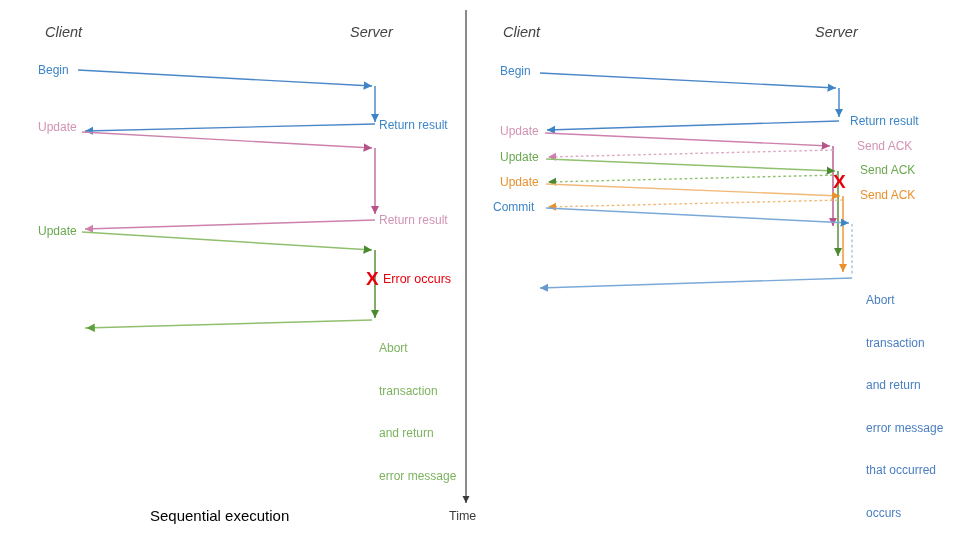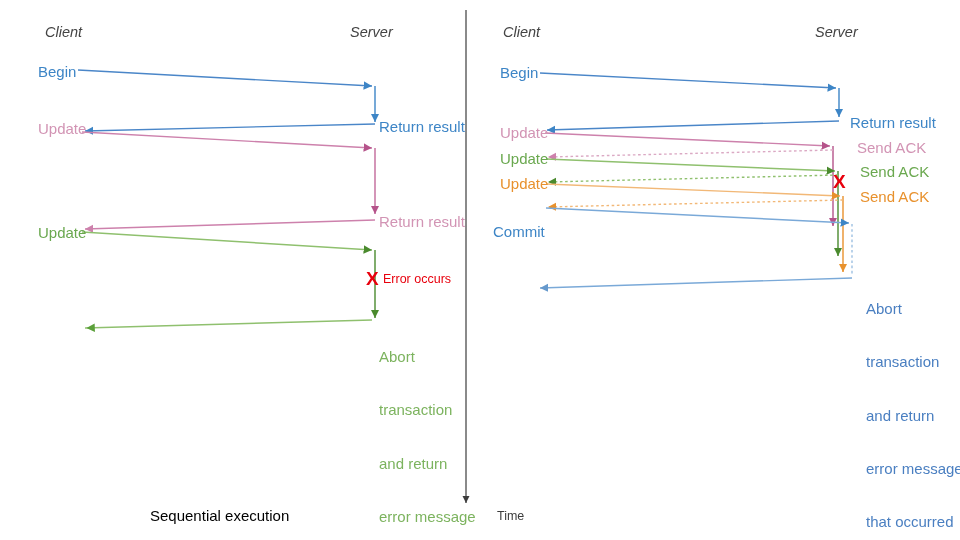--- a/index.html
+++ b/index.html
@@ -2,29 +2,29 @@
 <html><head>
 <meta charset="utf-8">
 <style>
   html,body{margin:0;padding:0;background:#ffffff;}
   body{width:960px;height:540px;overflow:hidden;font-family:"Liberation Sans",sans-serif;}
   #canvas{position:relative;width:960px;height:540px;background:#fff;}
   svg.layer{position:absolute;left:0;top:0;width:960px;height:540px;}
   .lbl{position:absolute;white-space:pre;line-height:1.18;}
   .actor{font-style:italic;font-size:14.5px;color:#434343;}
   .panel-title{font-size:15px;color:#000;}
-  .msg{font-size:15px;}
+  .msg{font-size:12px;}
   .msg.blue{color:#3d85c6;}
   .msg.green{color:#6aa84f;}
   .msg.orange{color:#e8912d;}
   .msg.red{color:#e8000d;font-size:12.5px;text-align:center;}
   .msg.lightgreen{color:#7cb35e;}
   .msg.lightblue{color:#4a7fc1;}
   .msg.lightpink{color:#d294b4;}
-  .time-lbl{font-size:12.5px;color:#3c3c3c;margin-left:48px;}
+  .time-lbl{font-size:12.5px;color:#3c3c3c;}
   .xmark{position:absolute;color:#e8000d;font-weight:bold;font-size:19px;line-height:1;font-family:"Liberation Sans",sans-serif;}
 </style>
 </head>
 <body>
 
 <div id="canvas">
 
   <svg class="layer" viewBox="0 0 960 540">
     <defs>
       <marker id="ah-blue" markerWidth="7" markerHeight="7" refX="6" refY="3" orient="auto">
@@ -141,21 +141,21 @@
 
   <div class="lbl msg lightpink" style="left:500px;top:124px;">Update</div>
   <div class="lbl msg lightpink" style="left:857px;top:139px;">Send ACK</div>
 
   <div class="lbl msg green" style="left:500px;top:150px;">Update</div>
   <div class="lbl msg green" style="left:860px;top:163px;">Send ACK</div>
 
   <div class="lbl msg orange" style="left:500px;top:175px;">Update</div>
   <div class="lbl msg orange" style="left:860px;top:188px;">Send ACK</div>
 
-  <div class="lbl msg blue" style="left:493px;top:200px;margin-top:23px;">Commit</div>
+  <div class="lbl msg blue" style="left:493px;top:200px;">Commit</div>
 
   <div class="xmark" style="left:833px;top:172px;">X</div>
 
   <div class="lbl msg lightblue" style="left:866px;top:265px;">
     <div>Abort</div>
     <div>transaction</div>
     <div>and return</div>
     <div>error message</div>
     <div>that occurred</div>
     <div>occurs</div>

